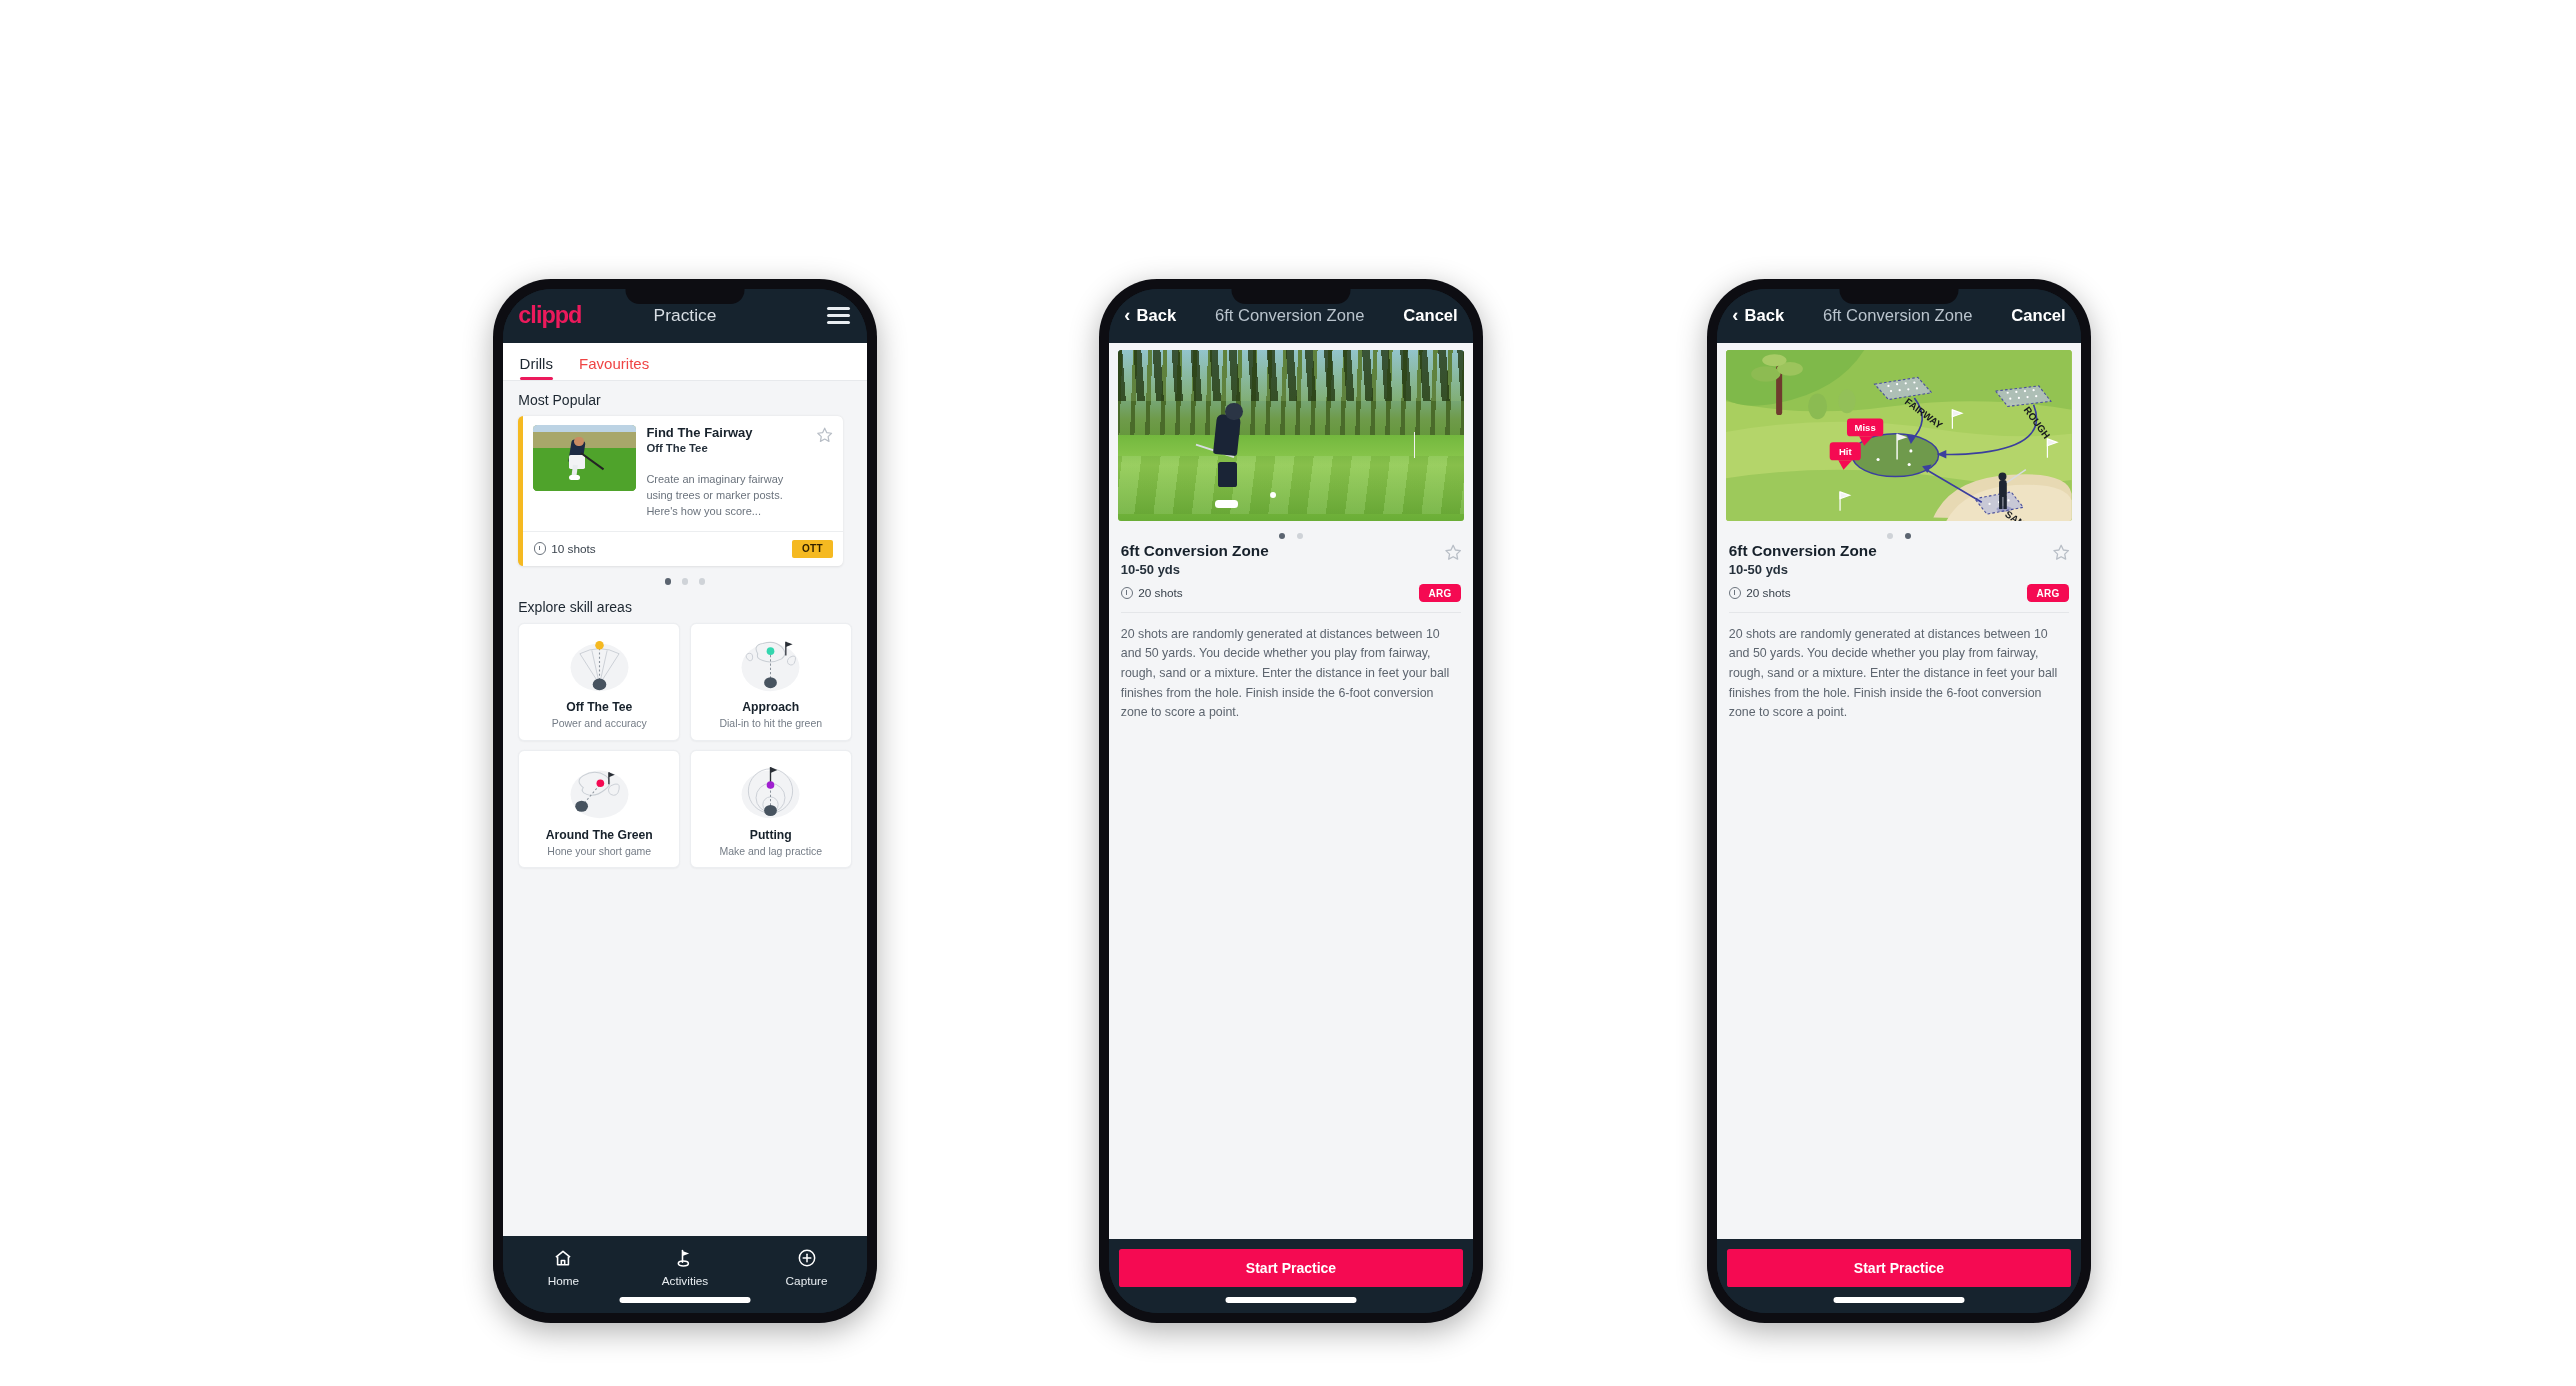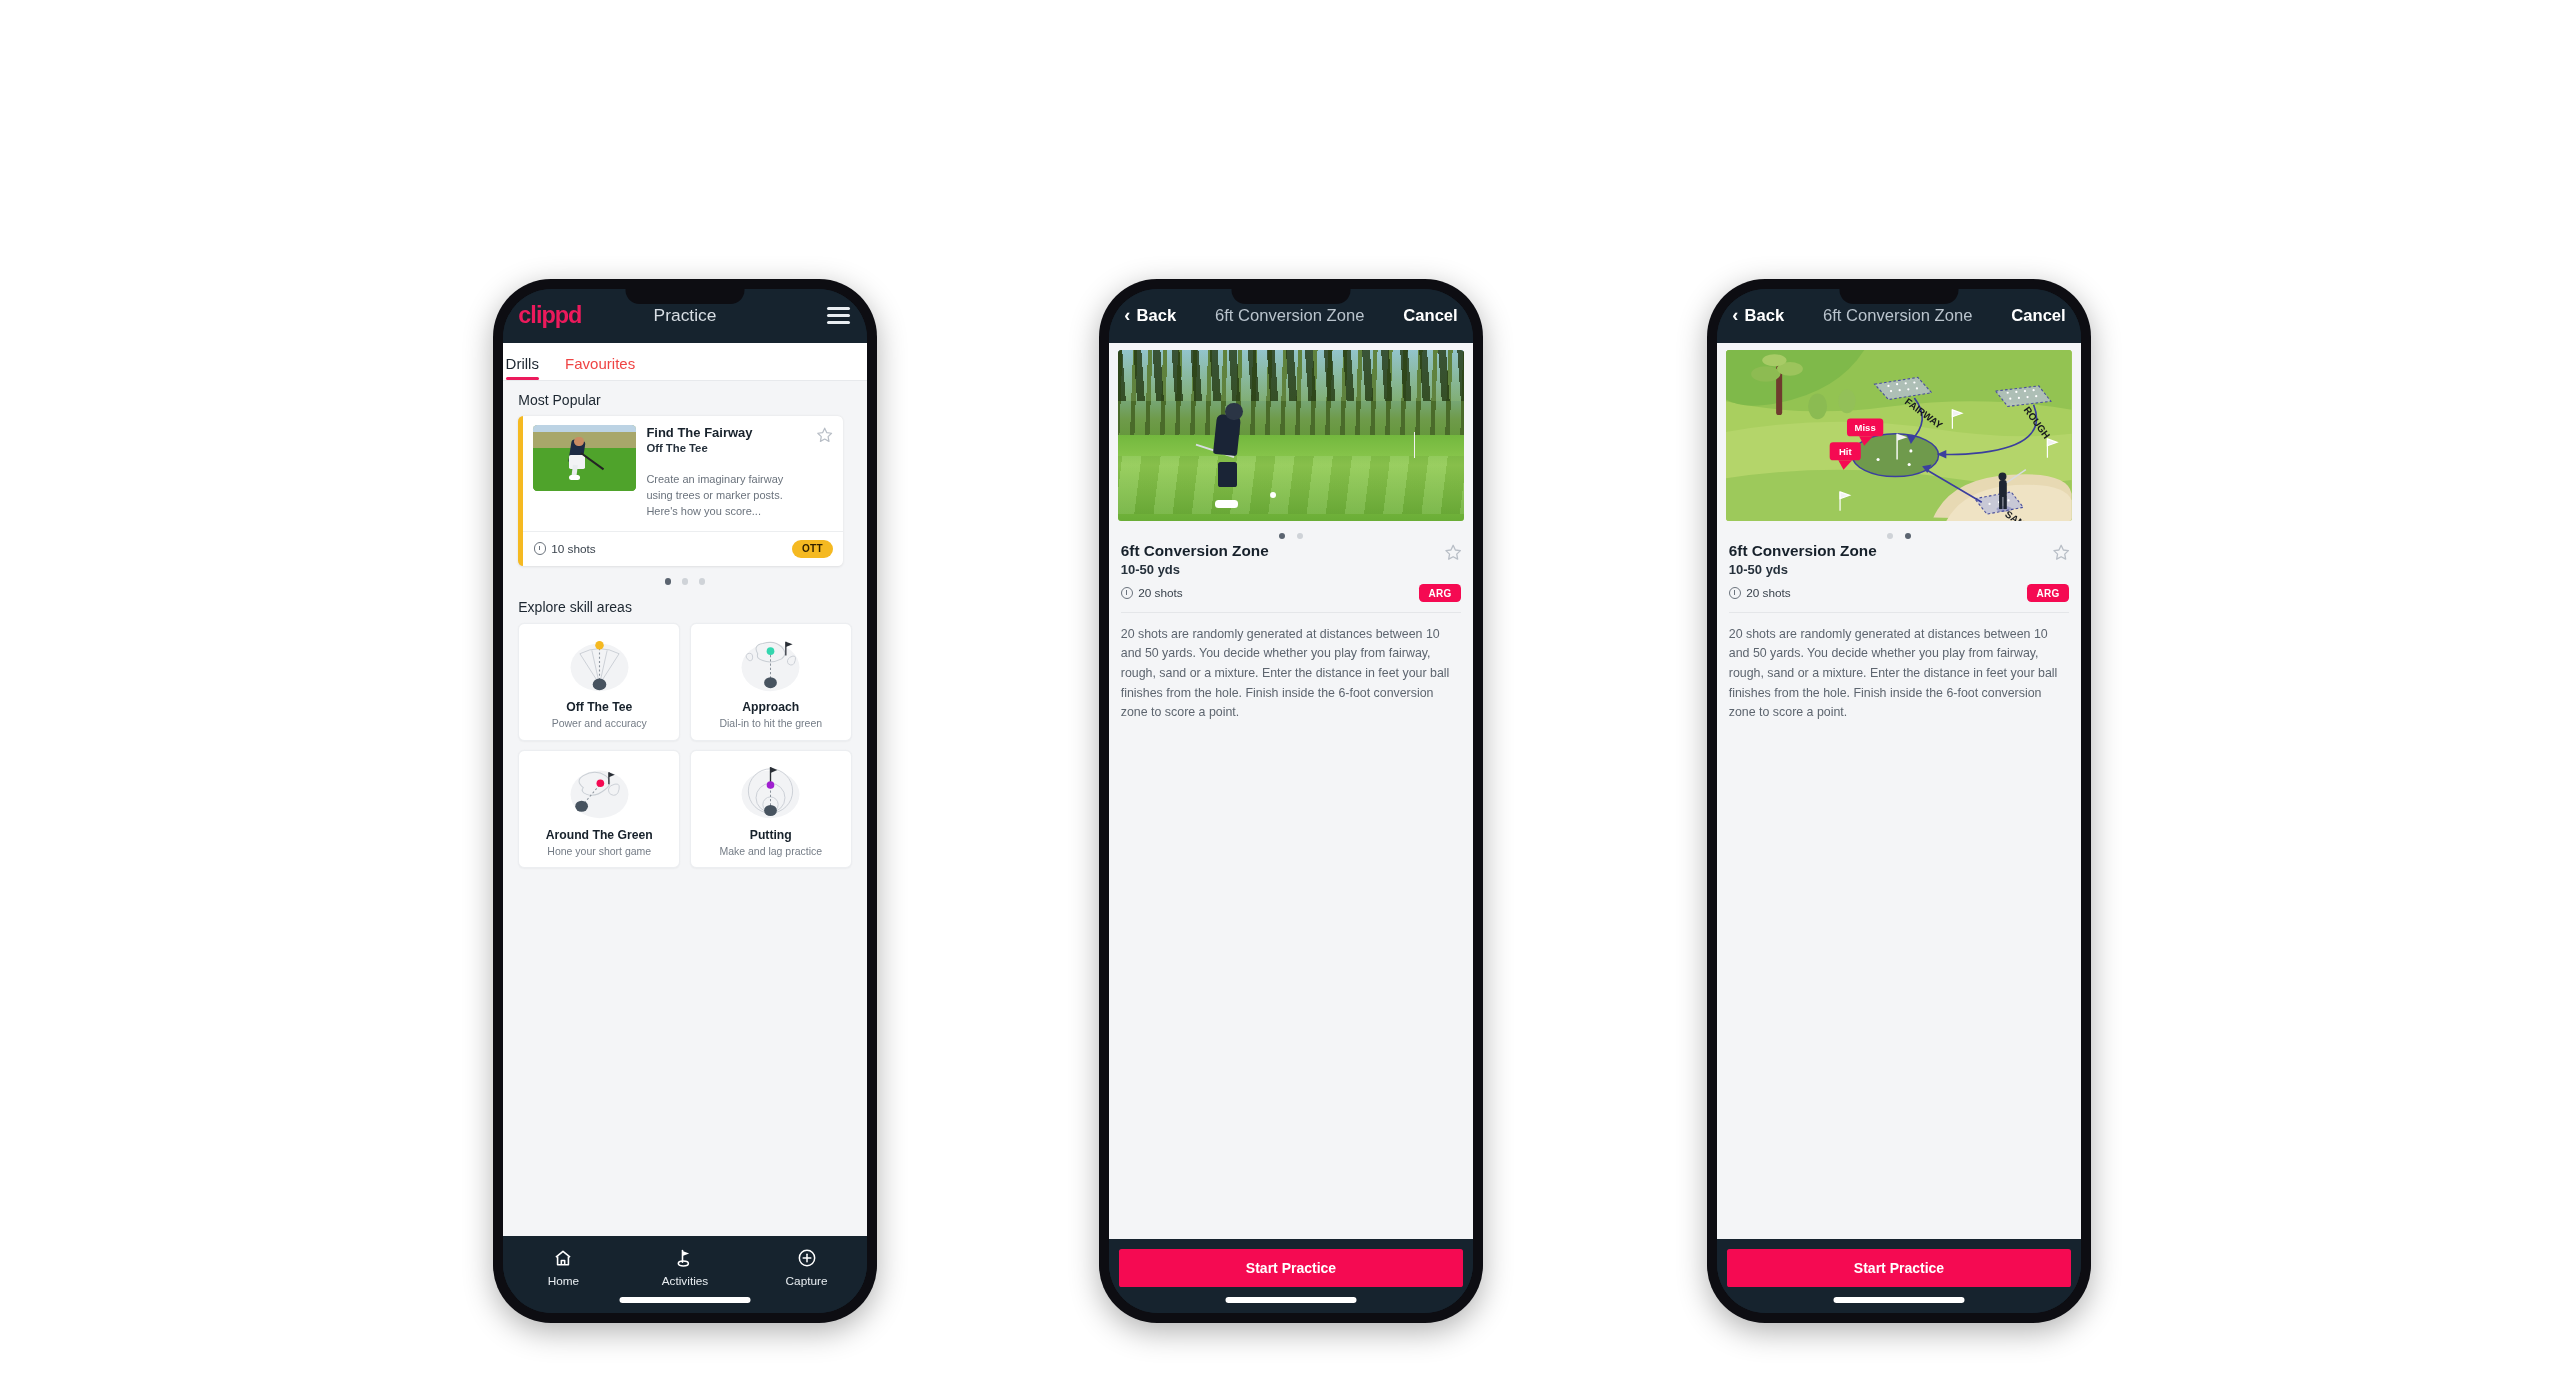--- a/index.html
+++ b/index.html
@@ -66,21 +66,21 @@
   }
   .nav-back { display: flex; align-items: center; gap: 6.1px; color: #ffffff; font-size: 16.6px; font-weight: 600; }
   .chev { font-size: 18.3px; line-height: 1; font-weight: 700; }
   .nav-title { color: #b9c3cc; font-size: 16.6px; font-weight: 400; }
   .nav-cancel { color: #ffffff; font-size: 16.6px; font-weight: 600; }
 
   
   .tabs {
     flex: 0 0 38px; background: #ffffff;
     display: flex; align-items: flex-end;
-    padding-left: 3px; border-bottom: 0.9px solid #e7e9ec;
+    padding-left: 17px; border-bottom: 0.9px solid #e7e9ec;
   }
   .tab {
     font-size: 15px; color: #ef4444; padding: 0 14px 7.8px 0;
     margin-right: 12.2px; position: relative;
   }
   .tab.active { color: #1c2630; font-weight: 500; }
   .tab.active::after {
     content: ""; position: absolute; left: 0; right: 14px; bottom: 0;
     height: 2.6px; background: #ec1a5c; border-radius: 1.7px;
   }
@@ -128,21 +128,21 @@
     color: #b8bec6;
   }
   .drill-foot {
     border-top: 0.9px solid #eceef0;
     display: flex; align-items: center; justify-content: space-between;
     padding: 7.8px 10.5px 8.7px 10.5px;
   }
   .shots { display: flex; align-items: center; gap: 5.2px; font-size: 11.8px; color: #3a434d; }
   .clock-ico { width: 12.2px; height: 12.2px; border: 1.4px solid #6b737d; border-radius: 50%; position: relative; }
   .clock-ico::after { content:""; position:absolute; left:4.4px; top:2.2px; width:1.3px; height:4.4px; background:#6b737d; }
-  .badge { font-size: 10px; font-weight: 700; letter-spacing: 0.3px; padding: 3.5px 9.6px; border-radius: 9px; }
+  .badge { font-size: 10px; font-weight: 700; letter-spacing: 0.3px; padding: 3.5px 9.6px; border-radius: 2px; }
   .badge.ott { background: #f5b921; color: #322200; }
   .badge.arg { background: #f50a52; color: #ffffff; border-radius: 4.4px; }
 
   .dots { display: flex; justify-content: center; gap: 11.3px; padding: 12.2px 0 3.5px; }
   .dot { width: 6.1px; height: 6.1px; border-radius: 50%; background: #cfd3d8; }
   .dot.on { background: #5b6470; }
 
   
   .skill-grid {
     display: grid; grid-template-columns: 1fr 1fr; gap: 9.6px;

